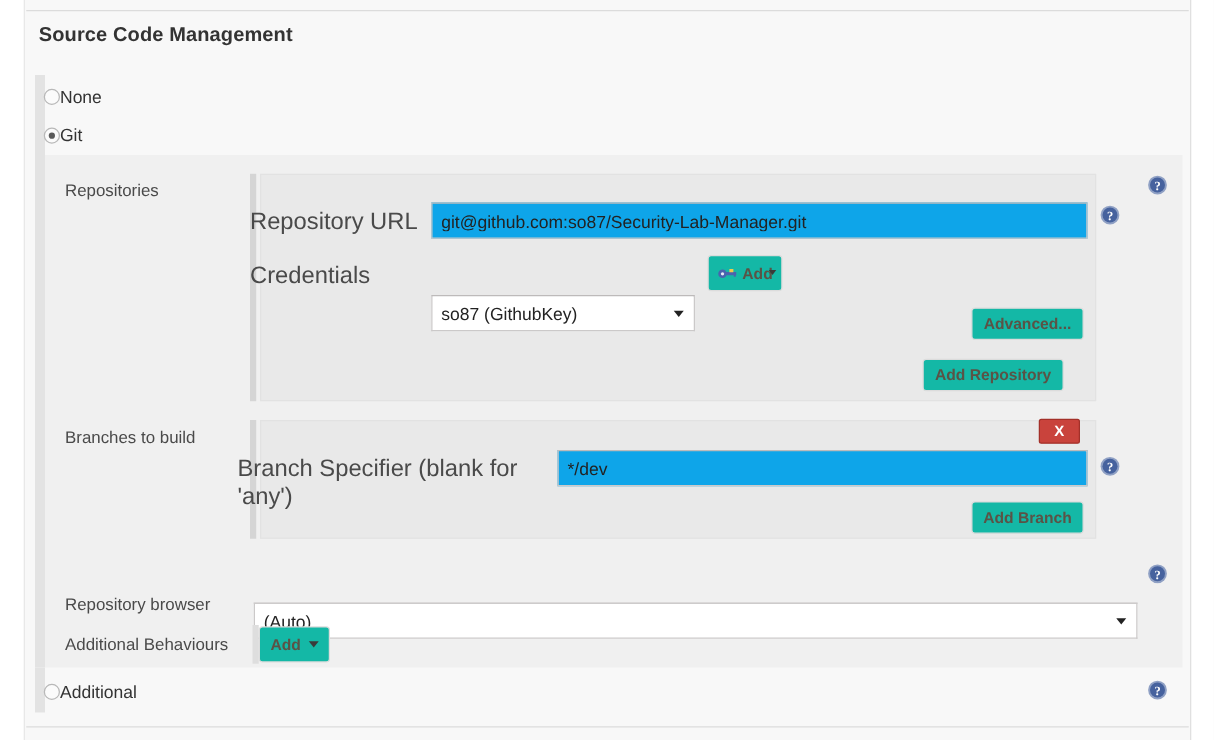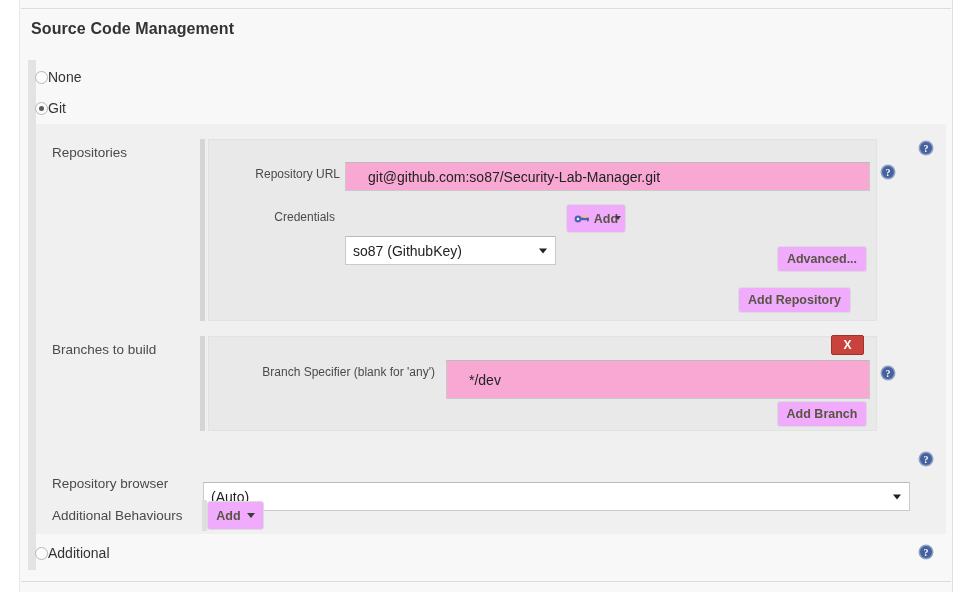--- a/index.html
+++ b/index.html
@@ -89,32 +89,32 @@
   
   .group-box {
     position: absolute; background: #e9e9e9;
     border: 1px solid #e2e2e2;
   }
   .group-bar {
     position: absolute; width: 5px; background: #d5d5d5;
   }
 
   .inner-label {
-    position: absolute; font-size: 12px; color: #4a4a4a;
-    text-align: right;
+    position: absolute; font-size: 19px; color: #4a4a4a;
+    text-align: left;
   }
 
   input.txt {
     position: absolute;
-    background: #f9a8d4;
+    background: #0ea5e9;
     border: 1px solid #ccc9c9;
     border-top-color: #bdbaba;
     font-family: "Liberation Sans", sans-serif;
     font-size: 14px; color: #222;
-    padding: 0 22px;
+    padding: 0 7px;
     outline: none;
   }
 
   .select {
     position: absolute;
     background: #ffffff;
     border: 1px solid #cbc9c9;
     border-top-color: #bdbaba;
     font-size: 14px; color: #222;
     display: flex; align-items: center;
@@ -126,21 +126,21 @@
     position: absolute; right: 8px; top: 50%;
     transform: translateY(-50%);
     width: 0; height: 0;
     border-left: 4px solid transparent;
     border-right: 4px solid transparent;
     border-top: 5px solid #222;
   }
 
   .btn {
     position: absolute;
-    background: #f0abfc;
+    background: #14b8a6;
     border: 1px solid #dcdcdc;
     border-radius: 3px;
     font-family: "Liberation Sans", sans-serif;
     font-size: 12.5px; font-weight: bold; color: #5a5346;
     display: flex; align-items: center; justify-content: center;
     cursor: pointer;
     white-space: nowrap;
   }
 
   .btn-red {
@@ -236,21 +236,21 @@
   <div class="btn" style="left:738px; top:287px; width:113px; height:26px;">Add Repository</div>
 
   <div class="field-label" style="left:52px; top:342px;">Branches to build</div>
 
   <div class="group-bar" style="left:200px; top:336px; height:95px;"></div>
   <div class="group-box" style="left:208px; top:336px; width:669px; height:95px;"></div>
 
   <div class="btn-red" style="left:831px; top:335px; width:33px; height:20px;">X</div>
 
   <div class="inner-label" style="left:190px; top:365px; width:245px;">Branch Specifier (blank for 'any')</div>
-  <input class="txt" style="left: 446px; top: 360px; width: 424px; height: 39px;" value="*/dev">
+  <input class="txt" style="left: 446px; top: 360px; width: 424px; height: 29px;" value="*/dev">
   <svg class="help-icon" style="left:880px; top:365px;" viewBox="0 0 16 16">
     <circle cx="8" cy="8" r="7.5" fill="#8fa0c4"></circle>
     <circle cx="8" cy="8" r="6" fill="#46629e"></circle>
     <text x="8" y="12" text-anchor="middle" font-size="10" font-weight="bold" fill="#ffffff" font-family="Liberation Serif, serif">?</text>
   </svg>
 
   <div class="btn" style="left:777px; top:401px; width:90px; height:26px;text-align:center;">Add Branch</div>
 
   <div class="field-label" style="left:52px; top:476px;">Repository browser</div>
   <div class="select" style="left:203px; top:450px; width:707px; height:29px;">

